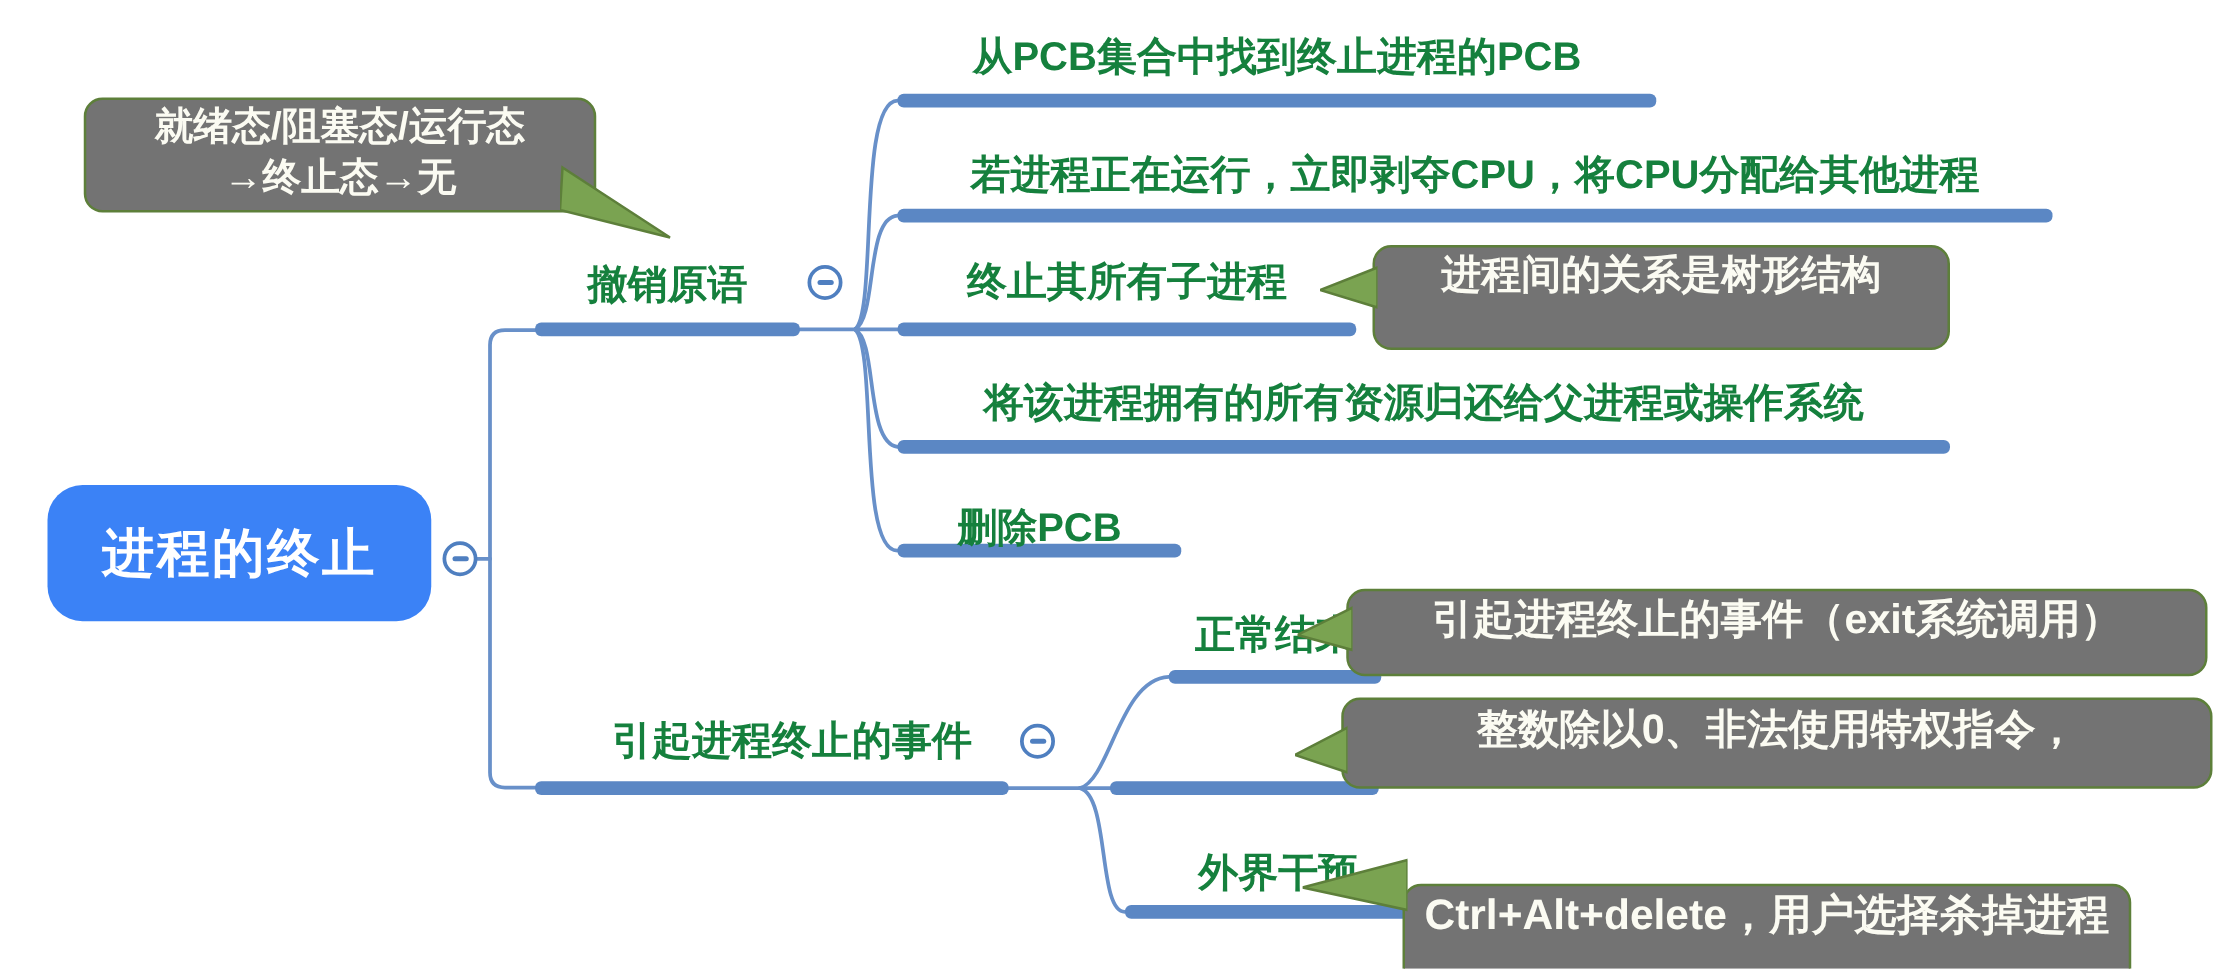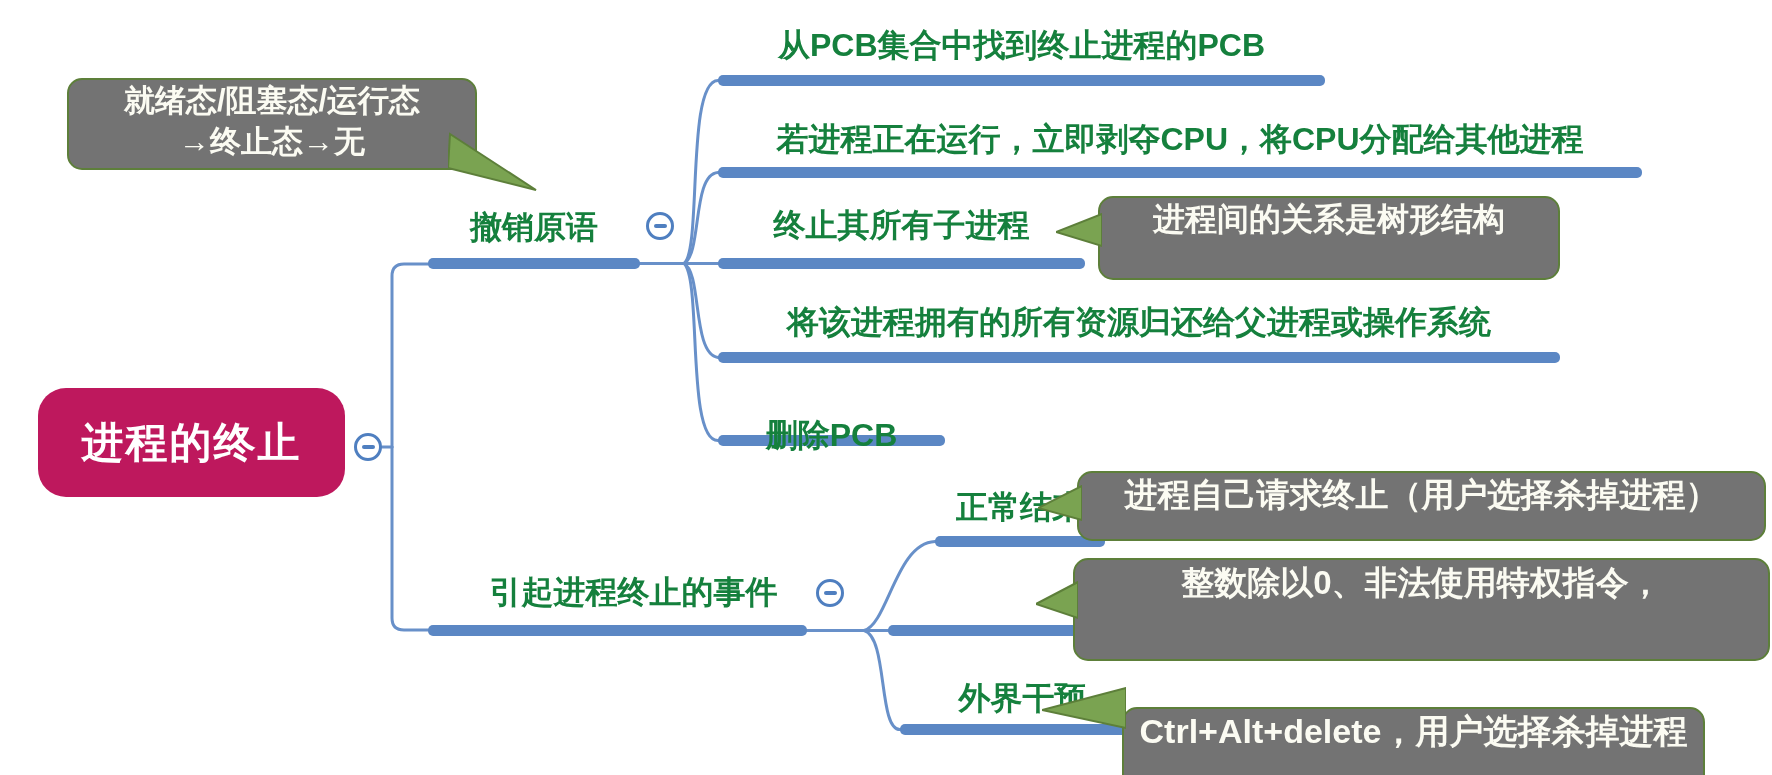--- a/index.html
+++ b/index.html
@@ -8,21 +8,21 @@
     font-family:"Liberation Sans","DejaVu Sans",sans-serif;
   }
   .wires{position:absolute;left:0;top:0;width:1772px;height:775px;z-index:0;}
   .bar{position:absolute;height:11px;background:#5b87c4;border-radius:5px;z-index:1;}
   .node-label{
     position:absolute;height:42px;line-height:42px;text-align:center;
     font-size:32px;font-weight:700;color:#15803d;white-space:nowrap;z-index:2;
   }
   .root-node{
     position:absolute;left:38px;top:388px;width:307px;height:109px;
-    background:#be185d;border-radius:28px;display:flex;align-items:center;justify-content:center;z-index:2;
+    background:#3b82f6;border-radius:28px;display:flex;align-items:center;justify-content:center;z-index:2;
   }
   .root-node .root-label{font-size:42px;font-weight:700;color:#ffffff;letter-spacing:2px;}
   .collapse{
     position:absolute;width:28px;height:28px;box-sizing:border-box;border:3px solid #4f7fc0;
     border-radius:50%;background:#ffffff;display:flex;align-items:center;justify-content:center;z-index:3;
   }
   .collapse .minus{display:block;width:13px;height:4px;background:#4f7fc0;border-radius:2px;}
   .callout{
     position:absolute;box-sizing:border-box;background:#737373;border:2px solid #5d7f3a;
     border-radius:15px;color:#fbfbf2;font-weight:700;display:flex;flex-direction:column;
@@ -72,21 +72,21 @@
 
   <div class="node-label" style="left:718px;top:118px;width:924px;">若进程正在运行，立即剥夺CPU，将CPU分配给其他进程</div>
   <div class="bar" style="left:718px;top:167px;width:924px;"></div>
 
   <div class="node-label" style="left:718px;top:204px;width:367px;">终止其所有子进程</div>
   <div class="bar" style="left:718px;top:258px;width:367px;"></div>
 
   <div class="node-label" style="left:718px;top:301px;width:842px;">将该进程拥有的所有资源归还给父进程或操作系统</div>
   <div class="bar" style="left:718px;top:352px;width:842px;"></div>
 
-  <div class="node-label" style="left:718px;top:414px;width:227px;">删除PCB</div>
+  <div class="node-label" style="left:718px;top:401px;width:227px;">删除PCB</div>
   <div class="bar" style="left:718px;top:435px;width:227px;"></div>
 
   <div class="node-label" style="left:444px;top:571px;width:379px;">引起进程终止的事件</div>
   <div class="bar" style="left:428px;top:625px;width:379px;"></div>
   <div class="collapse" style="left:816px;top:579px;">
     <span class="minus"></span>
   </div>
 
   <div class="node-label" style="left:935px;top:486px;width:170px;">正常结束</div>
   <div class="bar" style="left:935px;top:536px;width:170px;"></div>
@@ -108,27 +108,27 @@
     <polygon points="46,6 0,24 46,38" fill="#7aa351" stroke="#5d7f3a" stroke-width="2"></polygon>
   </svg>
   <div class="callout" style="left:1098px;top:196px;width:462px;height:84px;font-size:32px;">
     <span class="cline">进程间的关系是树形结构</span>
   </div>
 
   <svg class="tail" style="left:1038px;top:482px;" width="44" height="44">
     <polygon points="44,4 0,26 44,38" fill="#7aa351" stroke="#5d7f3a" stroke-width="2"></polygon>
   </svg>
   <div class="callout" style="left:1077px;top:471px;width:689px;height:70px;font-size:33px;">
-    <span class="cline">进程自己请求终止（用户选择杀掉进程）</span>
+    <span class="cline">引起进程终止的事件（exit系统调用）</span>
   </div>
 
   <svg class="tail" style="left:1036px;top:578px;" width="42" height="44">
     <polygon points="42,4 0,26 42,40" fill="#7aa351" stroke="#5d7f3a" stroke-width="2"></polygon>
   </svg>
-  <div class="callout" style="left:1073px;top:558px;width:697px;height:103px;font-size:33px;line-height:46px;">
+  <div class="callout" style="left:1073px;top:558px;width:697px;height:73px;font-size:33px;line-height:46px;">
     <span class="cline">整数除以0、非法使用特权指令，</span>
   </div>
 
   <svg class="tail" style="left:1042px;top:682px;" width="84" height="50">
     <polygon points="84,6 0,28 84,46" fill="#7aa351" stroke="#5d7f3a" stroke-width="2"></polygon>
   </svg>
   <div class="callout" style="left:1122px;top:707px;width:583px;height:96px;font-size:34px;">
     <span class="cline">Ctrl+Alt+delete，用户选择杀掉进程</span>
   </div>
 

